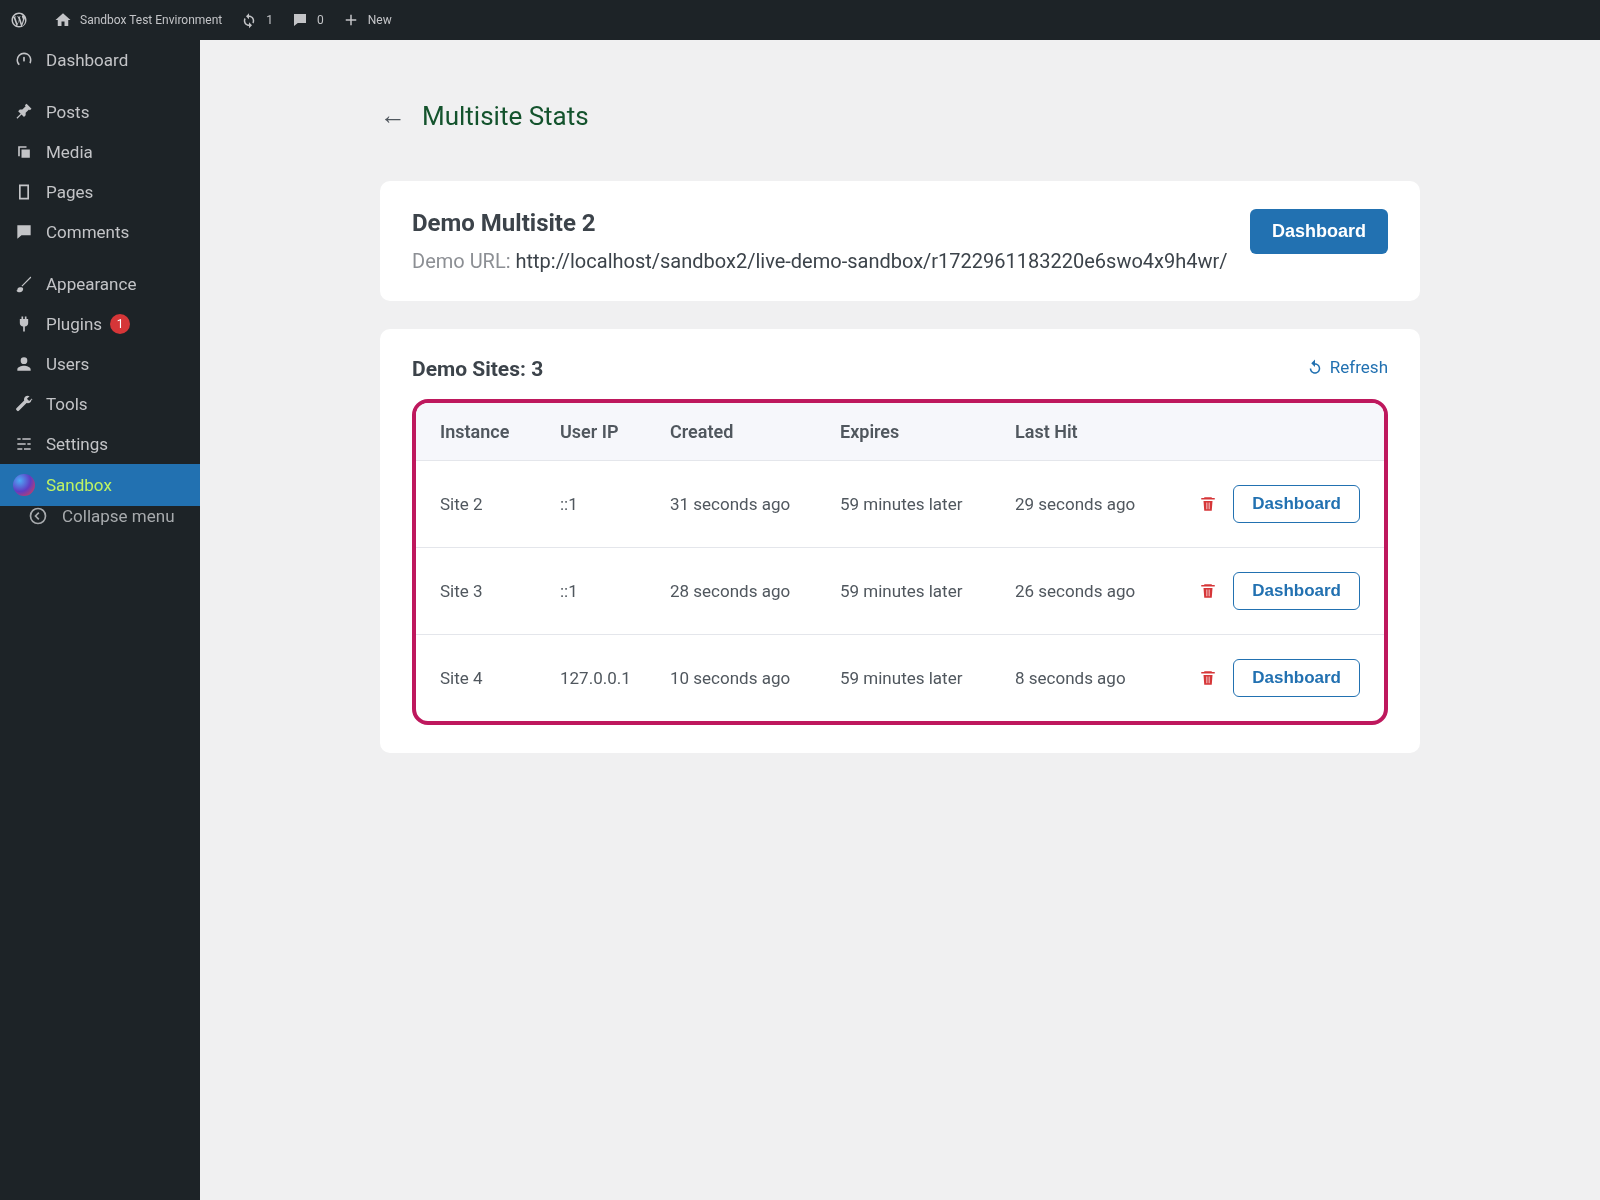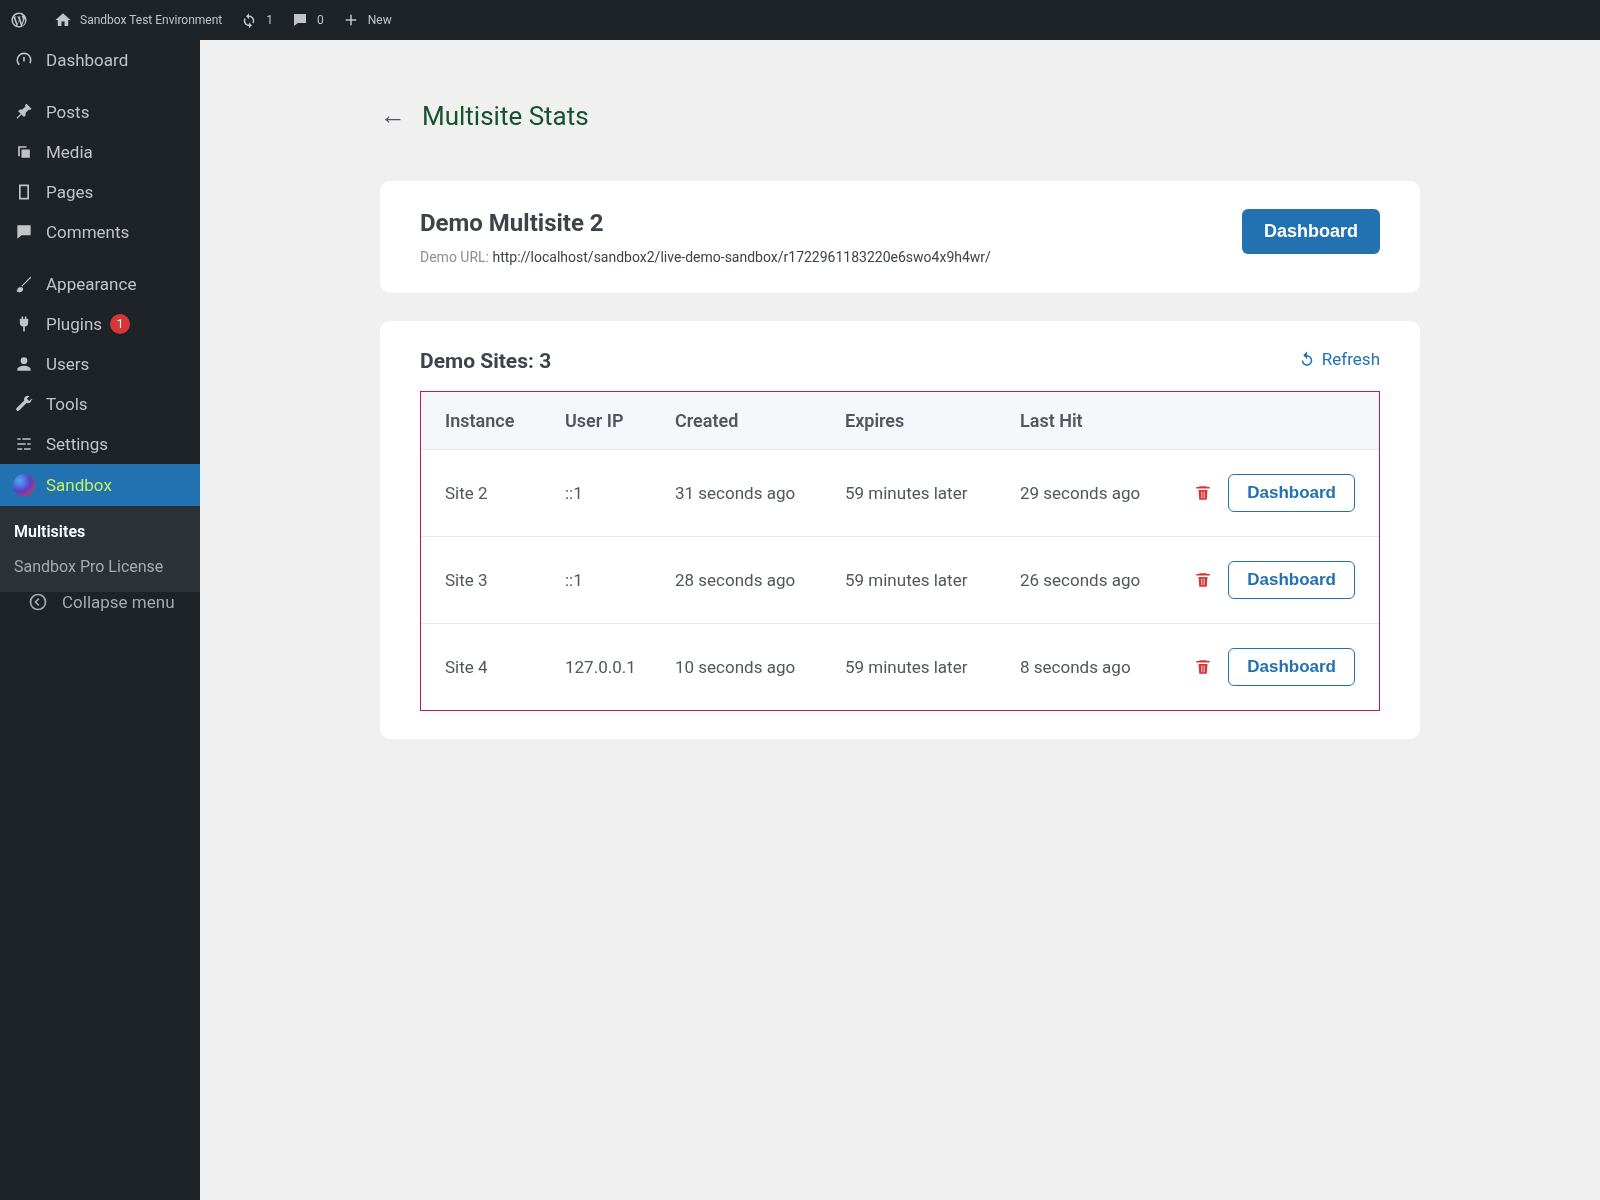--- a/index.html
+++ b/index.html
@@ -21,33 +21,33 @@
     .plugin-badge { background: #d63638; color: #fff; border-radius: 10px; min-width: 20px; height: 20px; display: inline-flex; align-items: center; justify-content: center; font-size: 12px; margin-left: 8px; }
     .side-spacer { height: 12px; }
     .collapse-item { display: flex; align-items: flex-end; padding: 0 12px; cursor: pointer; color: #a7aaad; margin-left: 16px; }
     .collapse-item .icn { width: 24px; margin-right: 10px; display: inline-flex; }
     
     .main { position: absolute; left: 200px; top: 40px; right: 0; bottom: 0; padding: 60px 180px 40px 180px; overflow: auto; }
     .page-header { display: flex; align-items: center; margin-bottom: 50px; }
     .back-arrow { font-size: 26px; color: #50575e; margin-right: 16px; cursor: pointer; }
     .page-title { font-size: 26px; font-weight: 400; color: #14532d; }
     
-    .card { background: #fff; border-radius: 10px; padding: 28px 40px; margin-bottom: 28px; }
+    .card { background: #fff; border-radius: 10px; padding: 28px 32px; margin-bottom: 28px; }
     .card-top { display: flex; justify-content: space-between; align-items: flex-start; }
     .card-title { font-size: 24px; font-weight: 700; color: #3c434a; margin-bottom: 12px; }
-    .demo-url-row { font-size: 14px; color: #3c434a; }
+    .demo-url-row { font-size: 20px; color: #3c434a; }
     .demo-url-label { color: #8c8f94; }
     .btn-primary { background: #2271b1; color: #fff; border: none; border-radius: 6px; padding: 12px 22px; font-size: 18px; font-weight: 600; cursor: pointer; }
     
     .sites-header { display: flex; justify-content: space-between; align-items: flex-start; margin-bottom: 18px; }
     .sites-title { font-size: 21px; font-weight: 700; color: #3c434a; }
     .refresh-link { color: #2271b1; font-size: 17px; cursor: pointer; display: flex; align-items: center; }
     .refresh-link .icn { margin-right: 6px; display: inline-flex; }
     
-    .table-wrap { border: 1px solid #be185d; border-radius: 0; overflow: hidden; margin-top: 8px; }
+    .table-wrap { border: 4px solid #be185d; border-radius: 16px; overflow: hidden; margin-top: 8px; }
     .thead { background: #f6f7fb; display: flex; padding: 18px 24px; font-size: 18px; font-weight: 600; color: #50575e; border-bottom: 1px solid #e4e6eb; }
     .trow { display: flex; align-items: center; padding: 24px; font-size: 17px; color: #50575e; border-bottom: 1px solid #e4e6eb; }
     .trow:last-child { border-bottom: none; }
     .col-instance { width: 120px; }
     .col-ip { width: 110px; }
     .col-created { width: 170px; }
     .col-expires { width: 175px; }
     .col-lasthit { flex: 1; }
     .col-actions { display: flex; align-items: center; gap: 16px; }
     .trash-btn { color: #d63638; cursor: pointer; font-size: 18px; display: inline-flex; }
@@ -184,24 +184,20 @@
           <path d="M4 7h4V5H4v2zm6-2v2h10V5H10zM4 13h10v-2H4v2zm12-2v2h4v-2h-4zM4 19h6v-2H4v2zm8-2v2h8v-2h-8z"></path>
         </svg>
       </span>
     <span>Settings</span>
   </div>
   <div class="side-item active">
     <span class="icn">
         <span class="sandbox-icon"></span>
       </span>
     <span>Sandbox</span>
-  </div>
-  <div class="side-sub">
-    <div class="side-sub-item cur">Multisites</div>
-    <div class="side-sub-item">Sandbox Pro License</div>
   </div>
   <div class="collapse-item">
     <span class="icn">
         <svg viewBox="0 0 24 24">
           <circle cx="12" cy="12" r="9" fill="none" stroke="currentColor" stroke-width="2"></circle>
           <path d="M13 8l-4 4 4 4" fill="none" stroke="currentColor" stroke-width="2"></path>
         </svg>
       </span>
     <span>Collapse menu</span>
   </div>

